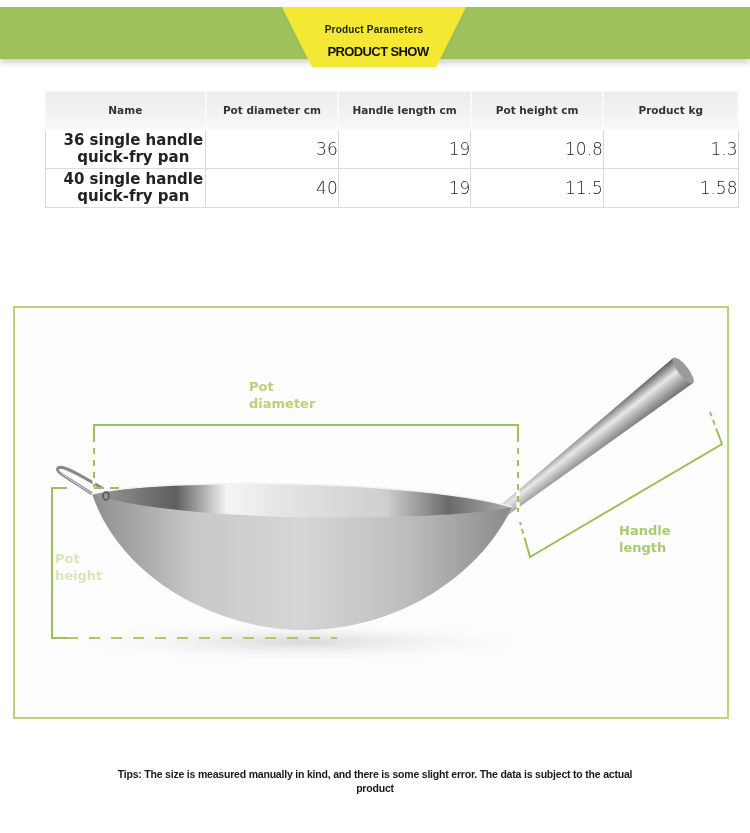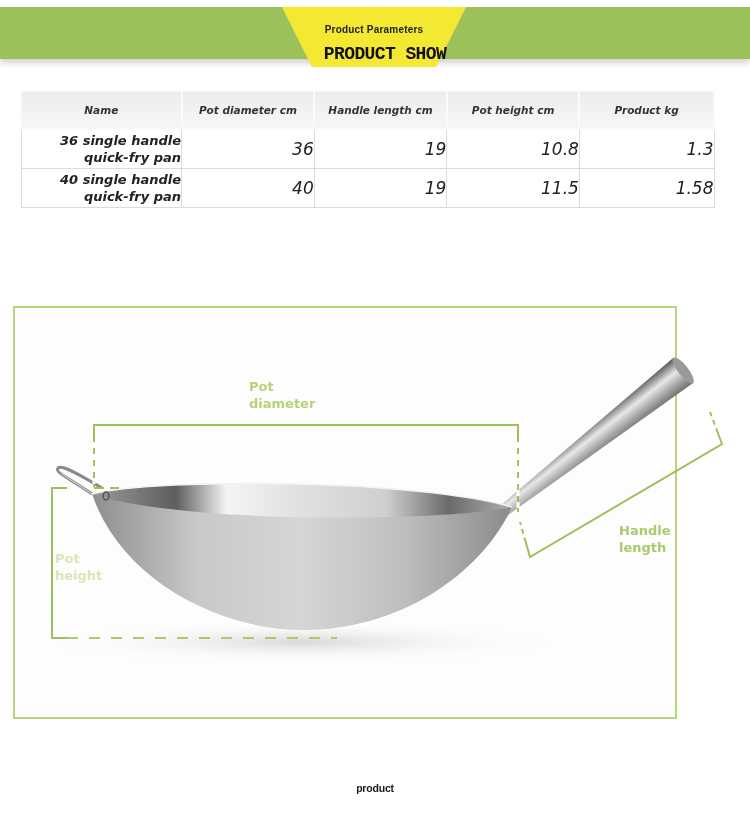--- a/index.html
+++ b/index.html
@@ -6,34 +6,34 @@
   html, body { width: 750px; height: 833px; background: #ffffff; overflow: hidden; }
   body { position: relative; font-family: "DejaVu Sans", sans-serif; }
 
   
   .banner { position: absolute; left: 0; top: 7px; width: 750px; height: 52px; background: #9dc15a;
             box-shadow: 0 4px 6px rgba(0,0,0,0.18); }
   .banner-tab { position: absolute; left: 282px; top: 7px; width: 184px; height: 72px; }
   .banner-tab svg { position: absolute; left: 0; top: 0; }
   .banner-sub { position: absolute; left: 0; top: 17px; width: 184px; text-align: center;
                 font-size: 10px; font-weight: bold; color: #222; font-family: "Liberation Sans", sans-serif; letter-spacing: 0.2px; }
-  .banner-main { position: absolute; left: 11px; top: 37px; width: 184px; text-align: center;
-                 font-size: 18px; font-weight: bold; color: #111; font-family: Liberation Mono, monospace; letter-spacing: -0.6px; }
+  .banner-main { position: absolute; left: 4px; top: 37px; width: 184px; text-align: center;
+                 font-size: 13px; font-weight: bold; color: #111; font-family: Liberation Sans, sans-serif; letter-spacing: -0.6px; }
 
   
-  .spec-table { position: absolute; left: 20px; top: 90px; width: 695px; border-collapse: collapse; font-style: italic; }
+  .spec-table { position: absolute; left: 44px; top: 90px; width: 695px; border-collapse: collapse; }
   .spec-table th, .spec-table td { border: 1px solid #dcdcdc; text-align: center; }
   .spec-table th { height: 38px; font-size: 10.5px; font-weight: bold; color: #333;
                    background: linear-gradient(#ececec, #f7f7f7); border: 2px solid #fafafa; }
   .spec-table td { height: 39px; font-size: 17px; color: #222; background: #fff; font-family: "DejaVu Sans", sans-serif; font-weight: 300; text-align: right; }
-  .spec-table td.name { font-size: 13px; font-weight: bold; color: #222; text-align: right; padding-left: 16px; line-height: 17px; }
+  .spec-table td.name { font-size: 15px; font-weight: bold; color: #222; text-align: center; padding-left: 16px; line-height: 17px; }
   .col-name { width: 161px; } .col-d { width: 133px; } .col-h { width: 133px; } .col-p { width: 133px; } .col-w { width: 135px; }
 
   
-  .diagram { position: absolute; left: 13px; top: 306px; width: 664px; height: 413px; border: 2px solid #b7d57d; background: #fdfdfd; }
+  .diagram { position: absolute; left: 13px; top: 306px; width: 716px; height: 413px; border: 2px solid #b7d57d; background: #fdfdfd; }
   .diagram svg { position: absolute; left: -13px; top: -306px; }
   .label { position: absolute; font-size: 13px; font-weight: bold; line-height: 17px; }
   .lbl-diam { left: 234px; top: 70px; color: #b9d27a; }
   .lbl-handle { left: 604px; top: 214px; color: #a9cb6d; }
   .lbl-height { left: 40px; top: 242px; color: #d8e7b8; }
 
   
   .tips { position: absolute; left: 60px; top: 767px; width: 630px; text-align: center;
           font-size: 10.5px; font-weight: bold; color: #1a1a1a; line-height: 14px;
           font-family: "Liberation Sans", sans-serif; letter-spacing: -0.2px; }
@@ -146,15 +146,15 @@
     <span>Handle</span><br>
     <span>length</span>
   </div>
   <div class="label lbl-height">
     <span>Pot</span><br>
     <span>height</span>
   </div>
 </div>
 
 <div class="tips">
-  <br>
+  <span>Tips: The size is measured manually in kind, and there is some slight error. The data is subject to the actual</span><br>
   <span>product</span>
 </div>
 
 </body></html>

